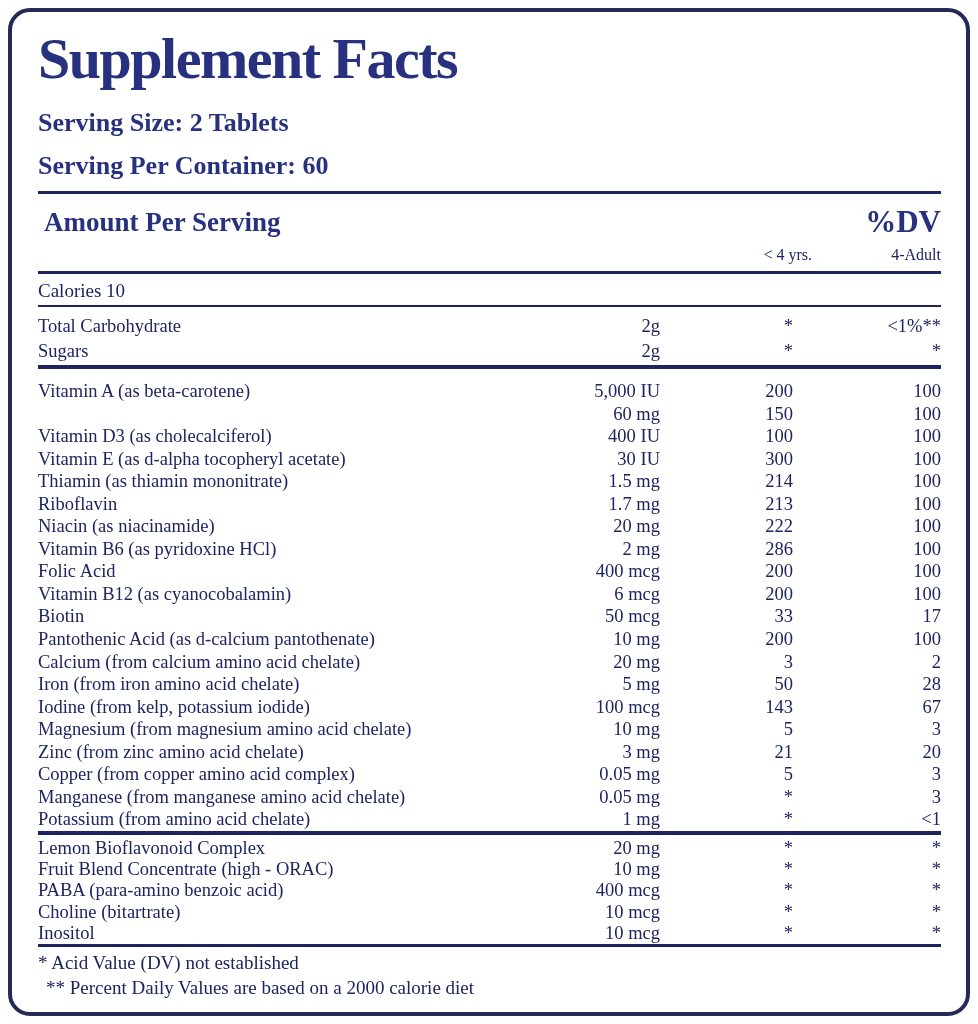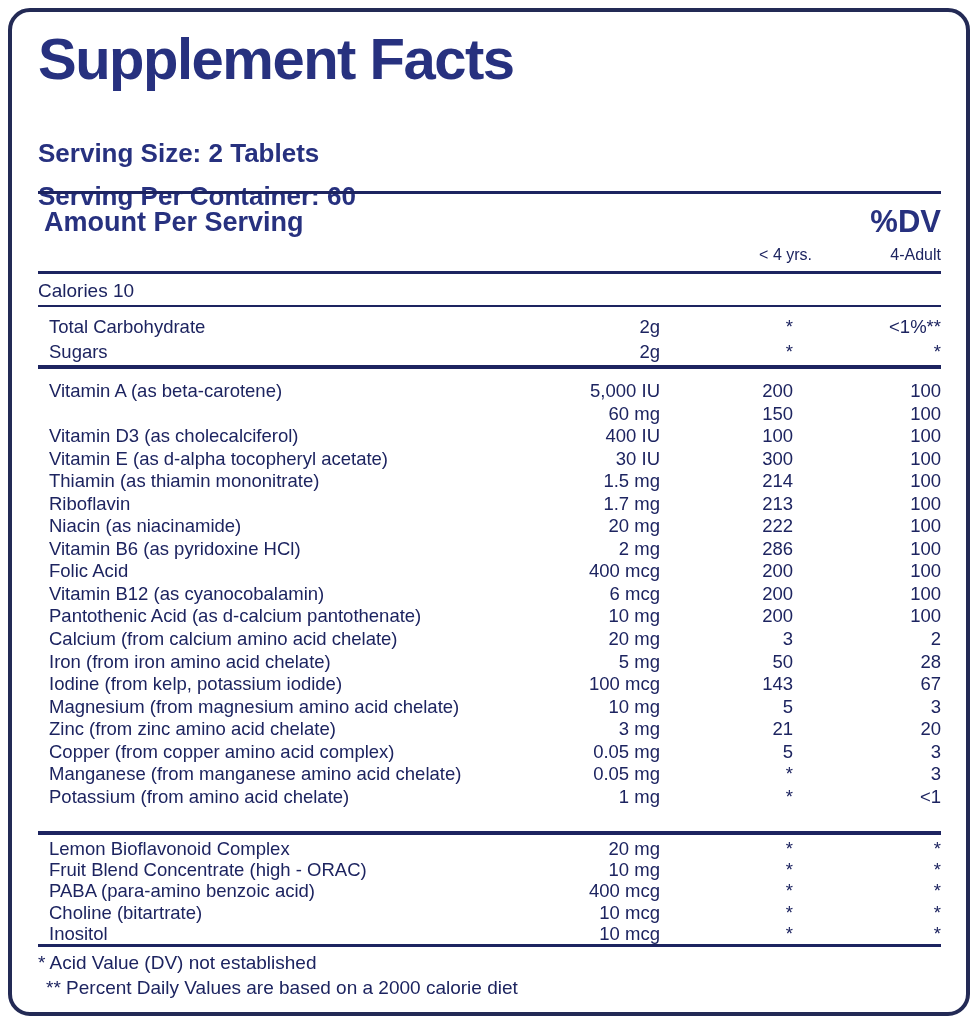--- a/index.html
+++ b/index.html
@@ -13,38 +13,37 @@
   .panel {
     position: absolute;
     left: 8px; top: 8px; right: 8px; bottom: 8px;
     border: 4px solid var(--border-navy, #232a55);
     border-radius: 22px;
     background: var(--background, #ffffff);
   }
   .content {
     position: absolute;
     left: 26px; top: 0;
-    width: 903px; height: 100%;
+    width: 903px; height: 100%; font-family: Liberation Serif, serif;
   }
   .abs { position: absolute; left: 0; right: 0; }
 
   .title {
     top: 14px;
     font-size: 58px;
     font-weight: 700;
     letter-spacing: -1.5px;
     line-height: 66px;
     color: var(--heading-navy, #27317f);
   }
   .serving-line {
     font-size: 26px;
     font-weight: 700;
     line-height: 32px;
     color: var(--heading-navy, #27317f);
-    margin-top: 30px;
   }
   .serving-size { top: 95px; }
   .serving-container { top: 138px; }
 
   .rule { background: var(--body-navy, #1d2460); }
   .rule-1 { top: 179px; height: 3px; }
   .rule-2 { top: 259px; height: 3px; }
   .rule-thin { top: 293px; height: 2px; }
   .rule-3 { top: 353px; height: 4px; }
   .rule-4 { top: 819px; height: 4px; }
@@ -69,21 +68,21 @@
 
   .rows { position: absolute; left: 0; right: 0; }
   .macro-rows { top: 302px; }
   .macro-rows .row { height: 25px; line-height: 25px; }
   .nutrient-rows { top: 368px; }
   .nutrient-rows .row { height: 22.55px; line-height: 22.55px; }
   .other-rows { top: 826px; }
   .other-rows .row { height: 21.2px; line-height: 21.2px; }
 
   .row { position: relative; font-size: 18.5px; }
-  .row .nm { position: absolute; left: 11px; white-space: nowrap; }
+  .row .nm { position: absolute; left: 0; white-space: nowrap; }
   .row .amt { position: absolute; right: 281px; white-space: nowrap; }
   .row .yrs { position: absolute; right: 148px; white-space: nowrap; }
   .row .adult { position: absolute; right: 0; white-space: nowrap; }
 
   .footnote { font-size: 19px; line-height: 24px; }
   .footnote-1 { top: 939px; }
   .footnote-2 { top: 964px; margin-left: 8px; }
 </style>
 </head>
 <body>
@@ -185,20 +184,26 @@
     <span class="yrs">200</span>
     <span class="adult">100</span>
   </div>
         <div class="row">
     <span class="nm">Vitamin B12 (as cyanocobalamin)</span>
     <span class="amt">6 mcg</span>
     <span class="yrs">200</span>
     <span class="adult">100</span>
   </div>
         <div class="row">
+    <span class="nm">Biotin</span>
+    <span class="amt">50 mcg</span>
+    <span class="yrs">33</span>
+    <span class="adult">17</span>
+  </div>
+        <div class="row">
     <span class="nm">Pantothenic Acid (as d-calcium pantothenate)</span>
     <span class="amt">10 mg</span>
     <span class="yrs">200</span>
     <span class="adult">100</span>
   </div>
         <div class="row">
     <span class="nm">Calcium (from calcium amino acid chelate)</span>
     <span class="amt">20 mg</span>
     <span class="yrs">3</span>
     <span class="adult">2</span>

